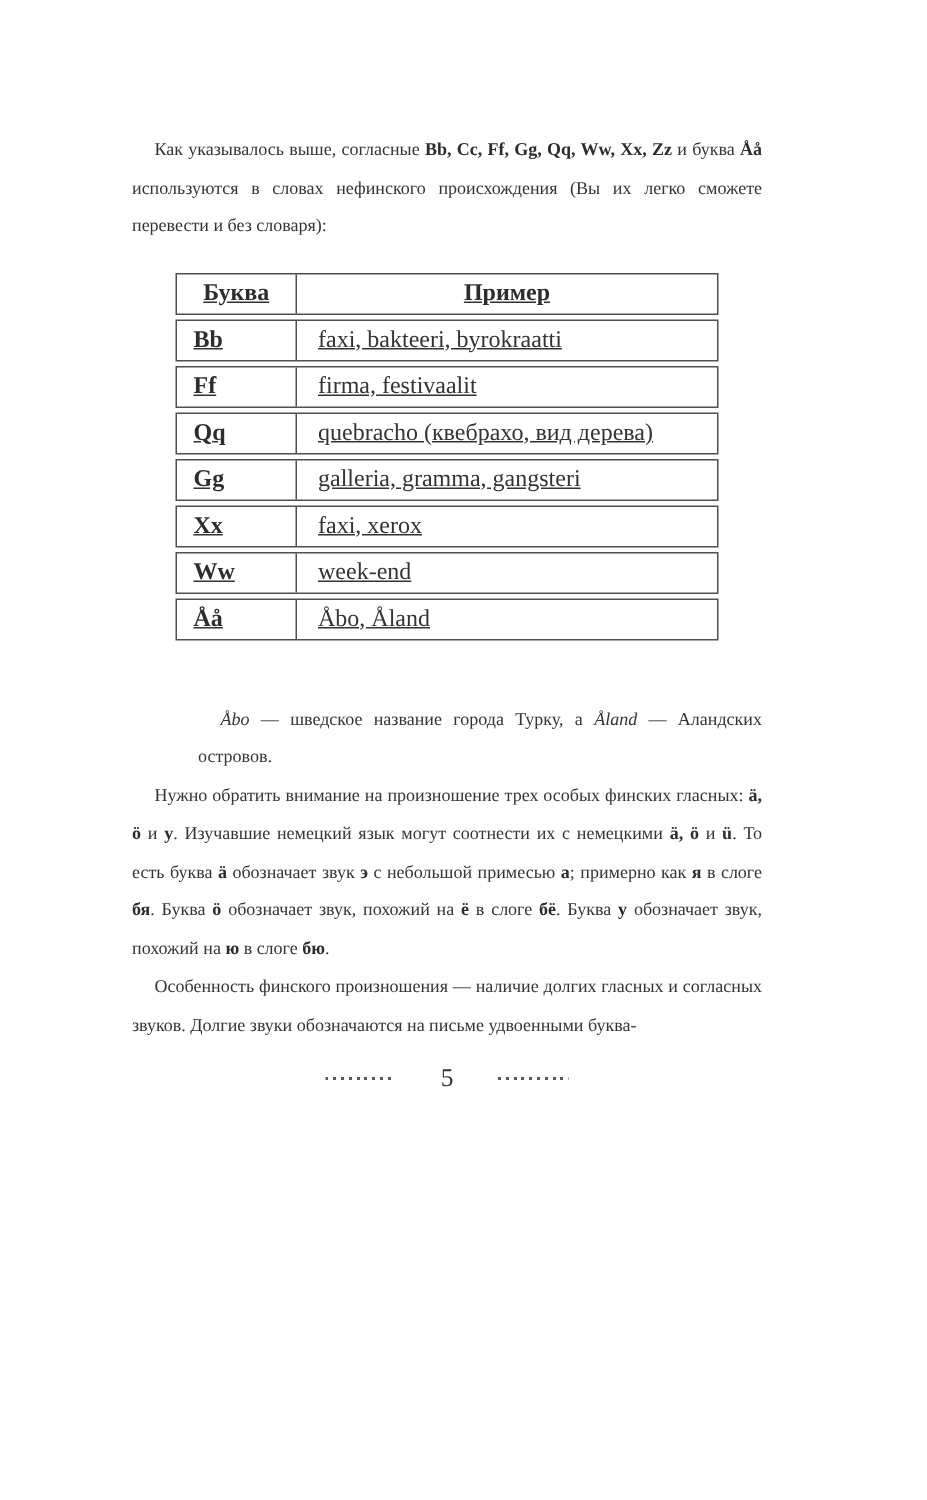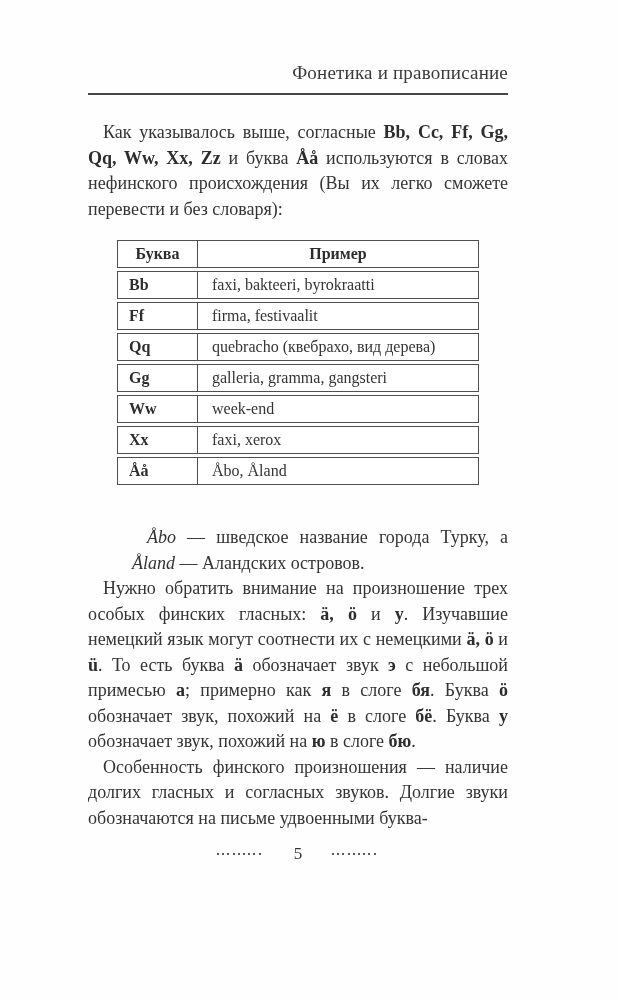--- a/index.html
+++ b/index.html
@@ -15,30 +15,30 @@
   .page-header{
     border-bottom:2px solid #474747;
     padding-bottom:9px;
   }
   .header-title{
     font-size:19px;line-height:22px;
     text-align:right;color:#3a3a3a;
     letter-spacing:0.2px;
   }
   p.body-text{
-    font-size:18px;line-height:25.5px;
+    font-size:12px;line-height:25.5px;
     text-align:justify;
     margin:0;
     text-indent:15px;
     color:#343434;
   }
   .b{font-weight:700;color:#2d2d2d;}
   .i{font-style:italic;}
   #intro{margin-top:25px;}
-  .letters-table{width:362px;margin:18px auto 0 auto;}
+  .letters-table{width:362px;margin:18px auto 0 auto;text-decoration:underline;}
   .trow{
     display:flex;
     border:1.5px solid #4f4f4f;
     margin-bottom:3px;
     height:28px;
     box-sizing:border-box;
     background:#fff;
   }
   .trow:last-child{margin-bottom:0;}
   .cell{display:flex;align-items:center;font-size:16px;color:#343434;box-sizing:border-box;}
@@ -55,23 +55,20 @@
     background:repeating-linear-gradient(90deg,#5a5a5a 0 2px,transparent 2px 5.2px);
   }
   .page-num{font-size:17px;color:#333;line-height:20px;}
 </style>
 </head>
 <body>
 
 <div class="page">
   <div class="content">
 
-    <div class="page-header">
-      <div class="header-title">Фонетика и правописание</div>
-    </div>
 
     <p class="body-text" id="intro"><span>Как указывалось выше, согласные </span><span class="b">Bb, Cc, Ff, Gg, Qq, Ww, Xx, Zz</span><span> и буква </span><span class="b">Åå</span><span> используются в словах нефинского происхождения (Вы их легко сможете перевести и без словаря):</span></p>
 
     <div class="letters-table">
       <div class="trow thead">
         <div class="cell letter">Буква</div>
         <div class="cell example">Пример</div>
       </div>
       <div id="table-body">
           <div class="trow">
@@ -84,26 +81,26 @@
           </div>
           <div class="trow">
             <div class="cell letter">Qq</div>
             <div class="cell example">quebracho (квебрахо, вид дерева)</div>
           </div>
           <div class="trow">
             <div class="cell letter">Gg</div>
             <div class="cell example">galleria, gramma, gangsteri</div>
           </div>
           <div class="trow">
+            <div class="cell letter">Xx</div>
+            <div class="cell example">faxi, xerox</div>
+          </div>
+          <div class="trow">
             <div class="cell letter">Ww</div>
             <div class="cell example">week-end</div>
-          </div>
-          <div class="trow">
-            <div class="cell letter">Xx</div>
-            <div class="cell example">faxi, xerox</div>
           </div>
           <div class="trow">
             <div class="cell letter">Åå</div>
             <div class="cell example">Åbo, Åland</div>
           </div>
         </div>
     </div>
 
     <p class="body-text" id="para-abo"><span class="i">Åbo</span><span> — шведское название города Турку, а </span><span class="i">Åland</span><span> — Аландских островов.</span></p>
 

